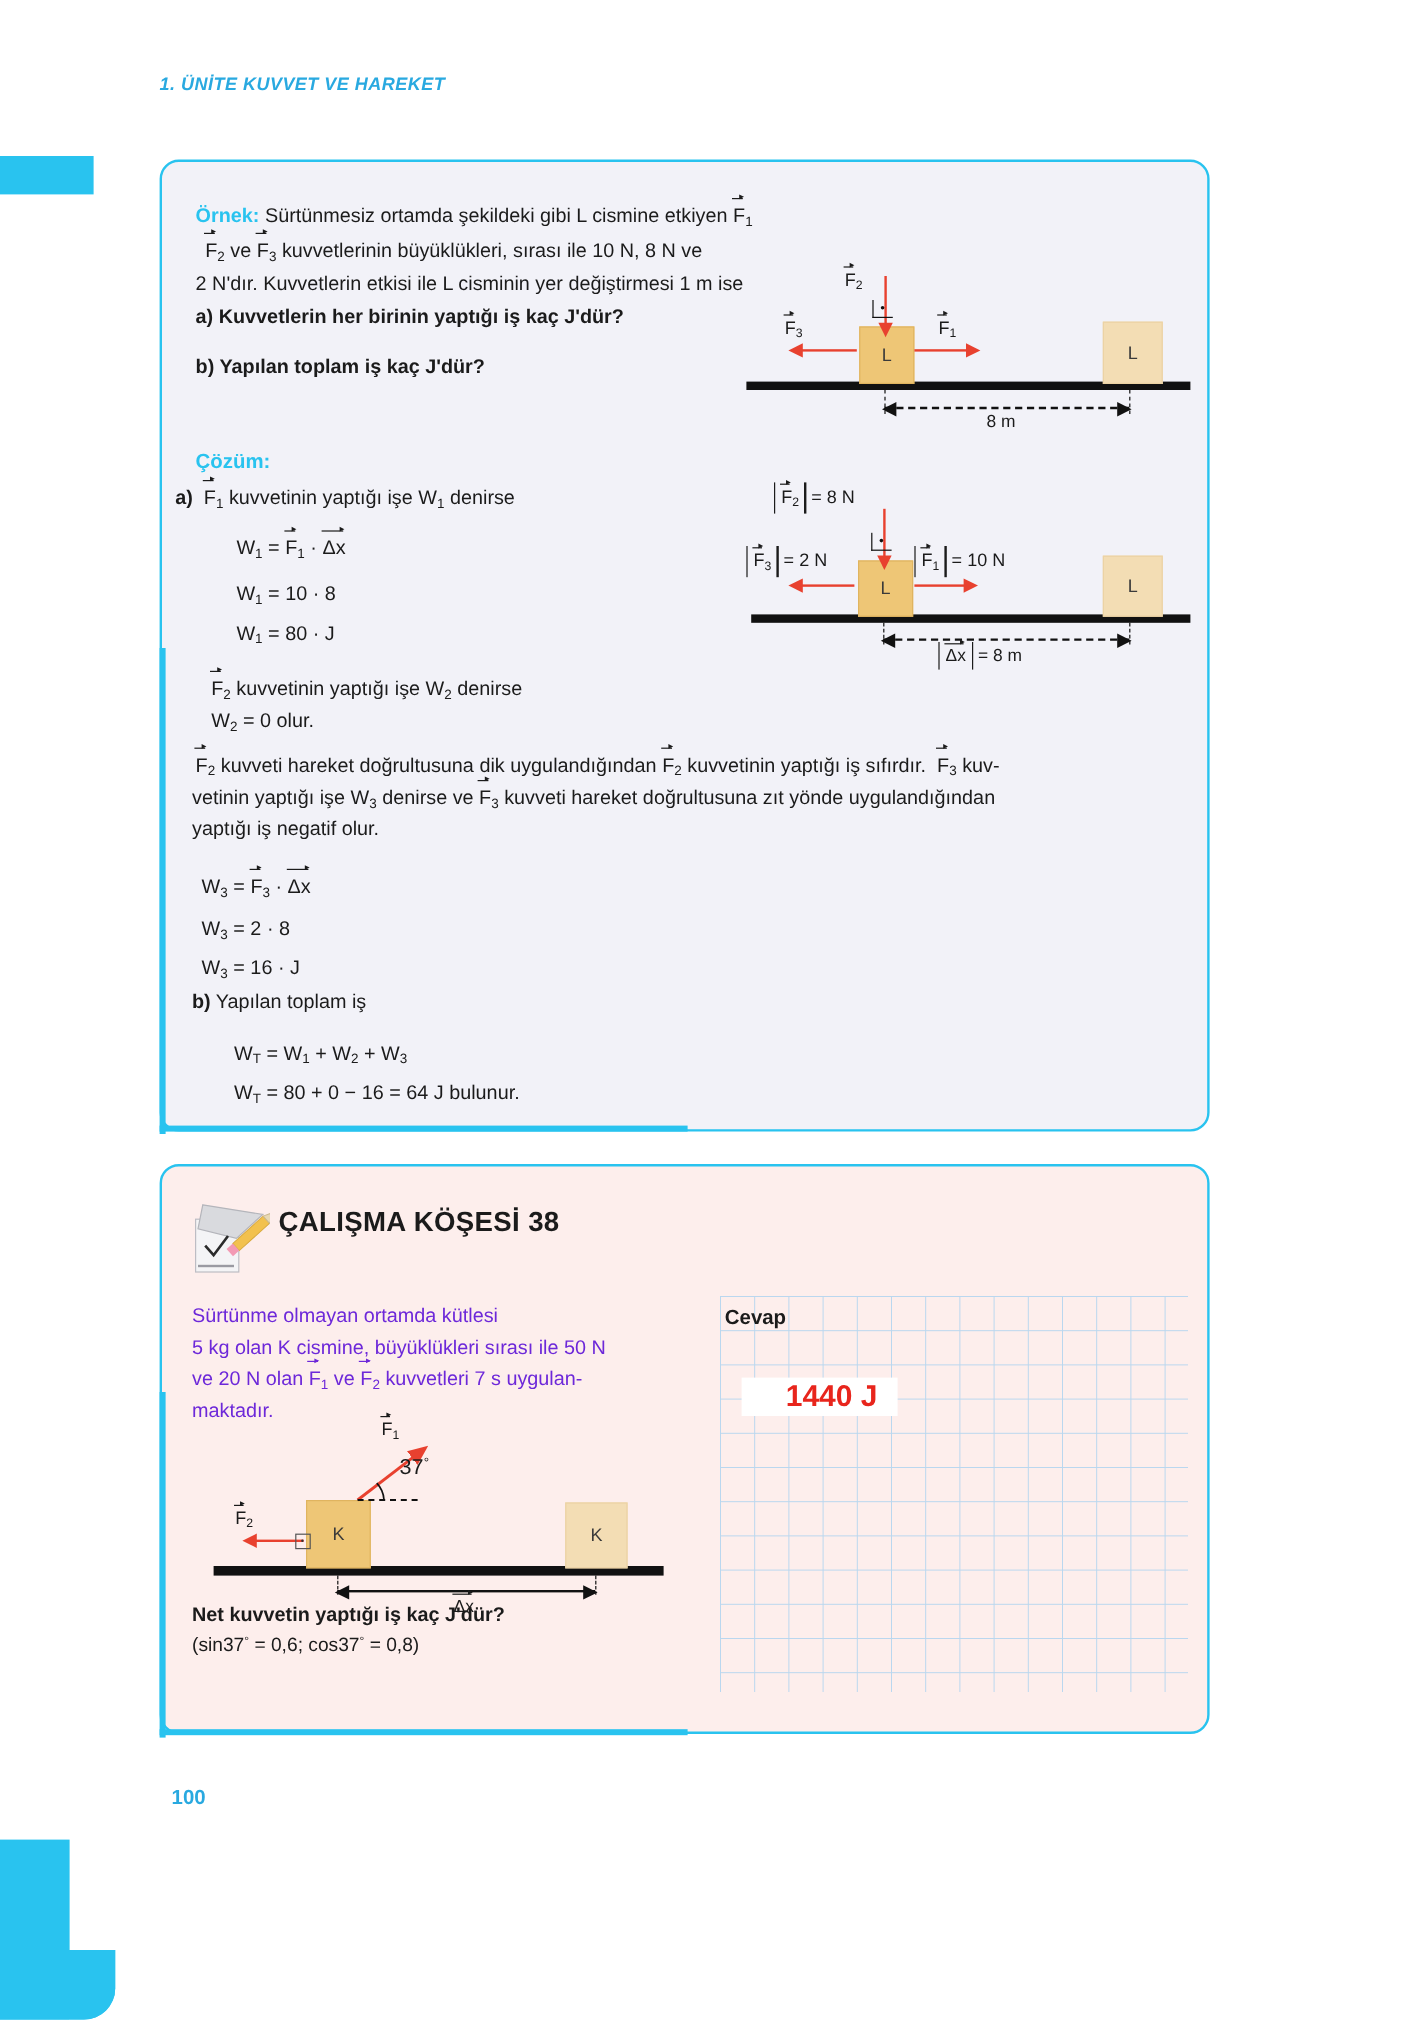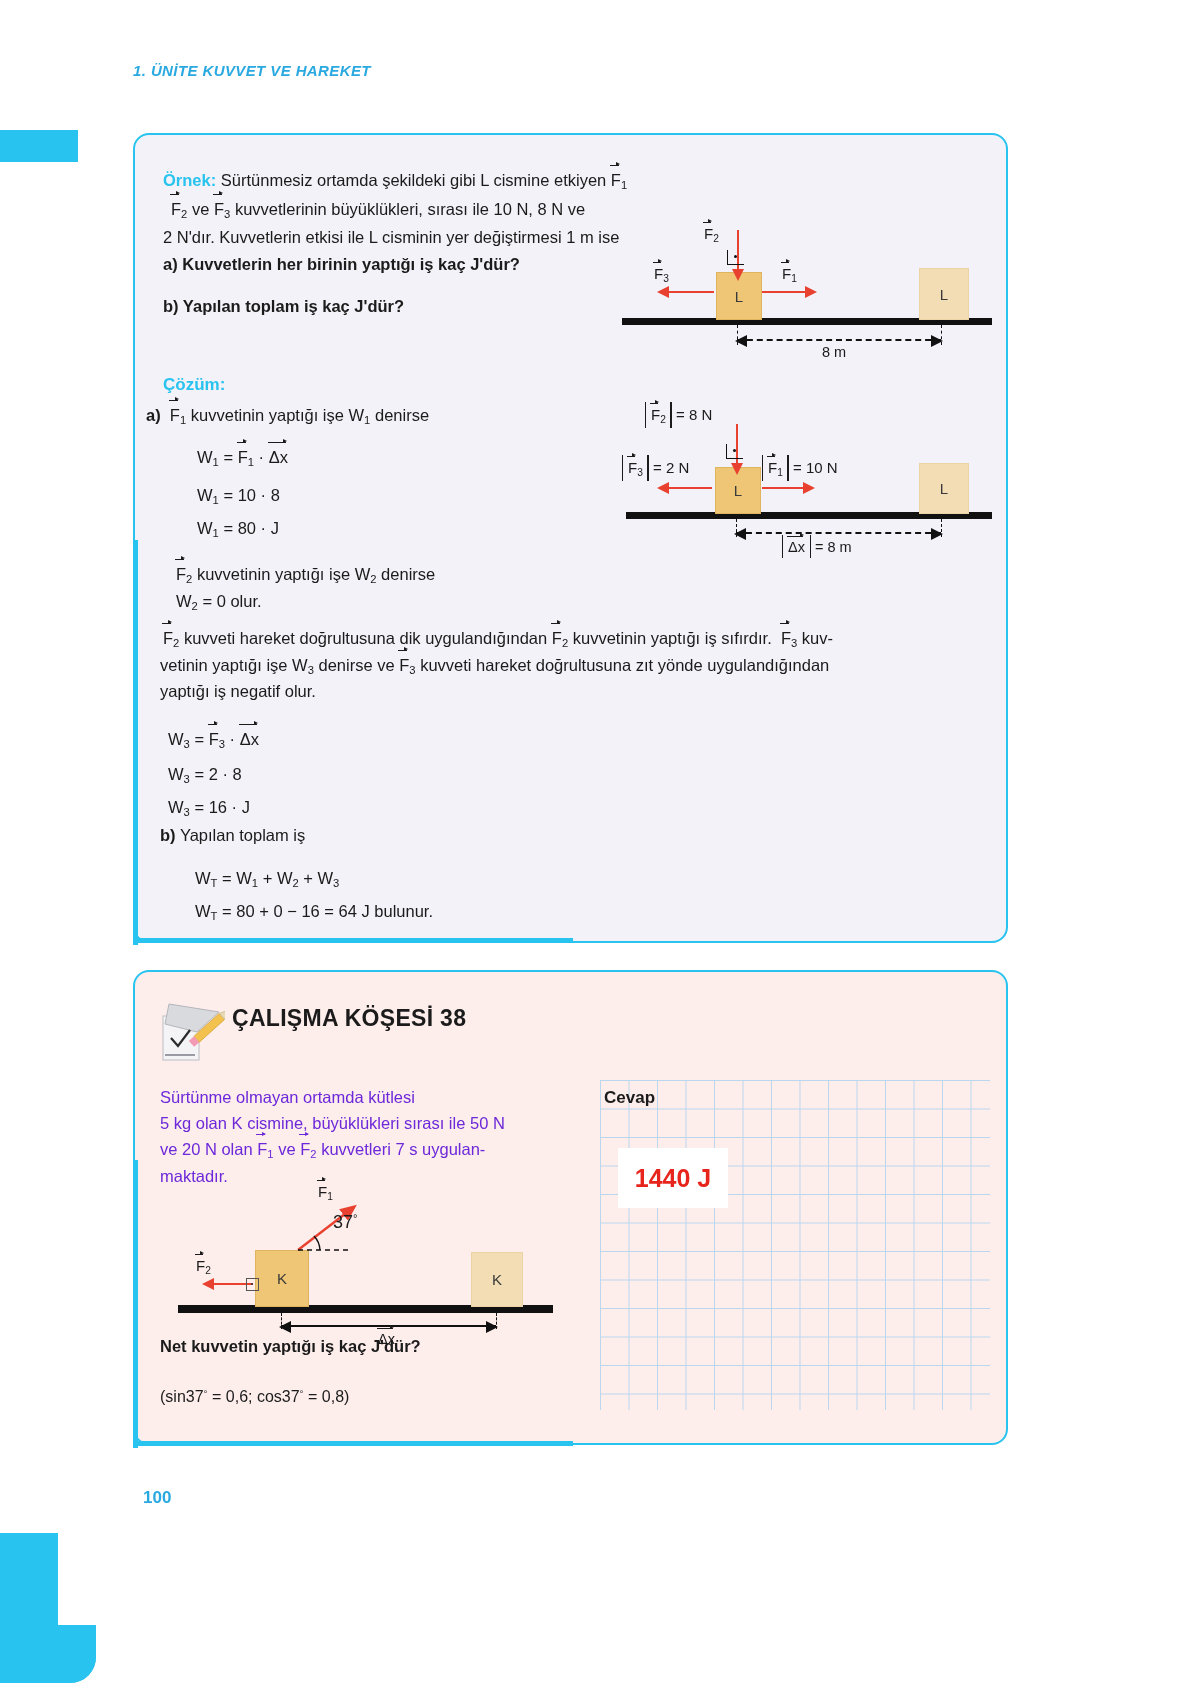--- a/index.html
+++ b/index.html
@@ -92,34 +92,34 @@
   
   .ck-box{
     position:absolute;left:133px;top:970px;width:875px;height:475px;
     background:#fdeeec;border:2px solid #29c3ef;border-radius:16px;box-sizing:border-box;
   }
   .ck-accent-l{position:absolute;left:133px;top:1160px;width:5px;height:288px;background:#29c3ef;}
   .ck-accent-b{position:absolute;left:133px;top:1441px;width:440px;height:5px;background:#29c3ef;}
   .ck-title{position:absolute;left:232px;top:1005px;font-size:23px;font-weight:bold;color:#1b1b1b;letter-spacing:.3px;}
   .ck-q{position:absolute;left:160px;top:1085px;width:410px;font-size:16.5px;line-height:1.55;color:#6d28d9;}
   .ck-ask{position:absolute;left:160px;top:1337px;font-size:16.5px;font-weight:bold;color:#1b1b1b;}
-  .ck-hint{position:absolute;left:160px;top:1363px;font-size:16px;color:#1b1b1b;margin-top:25px;}
+  .ck-hint{position:absolute;left:160px;top:1363px;font-size:16px;color:#1b1b1b;}
 
   .cevap-label{position:absolute;left:604px;top:1088px;font-size:17px;font-weight:bold;color:#1b1b1b;}
   .grid-paper{
     position:absolute;left:600px;top:1080px;width:390px;height:330px;
     background-image:
       linear-gradient(to right,#b9d7ef 1px,transparent 1px),
       linear-gradient(to bottom,#b9d7ef 1px,transparent 1px);
     background-size:28.5px 28.5px;
   }
   .answer-chip{
-    position:absolute;left:618px;top:1148px;width:110px;height:60px;background:#ffffff;
+    position:absolute;left:618px;top:1148px;width:110px;height:32px;background:#ffffff;
     display:flex;align-items:center;justify-content:center;
-    color:#e8251c;font-size:25px;font-weight:bold;
+    color:#e8251c;font-size:25px;font-weight:bold;padding-left:20px;
   }
 
   
   .ck-icon{position:absolute;left:157px;top:998px;width:68px;height:68px;}
 </style>
 </head>
 <body>
 
 <div class="corner-tab"></div>
 <div class="bottom-hook">

